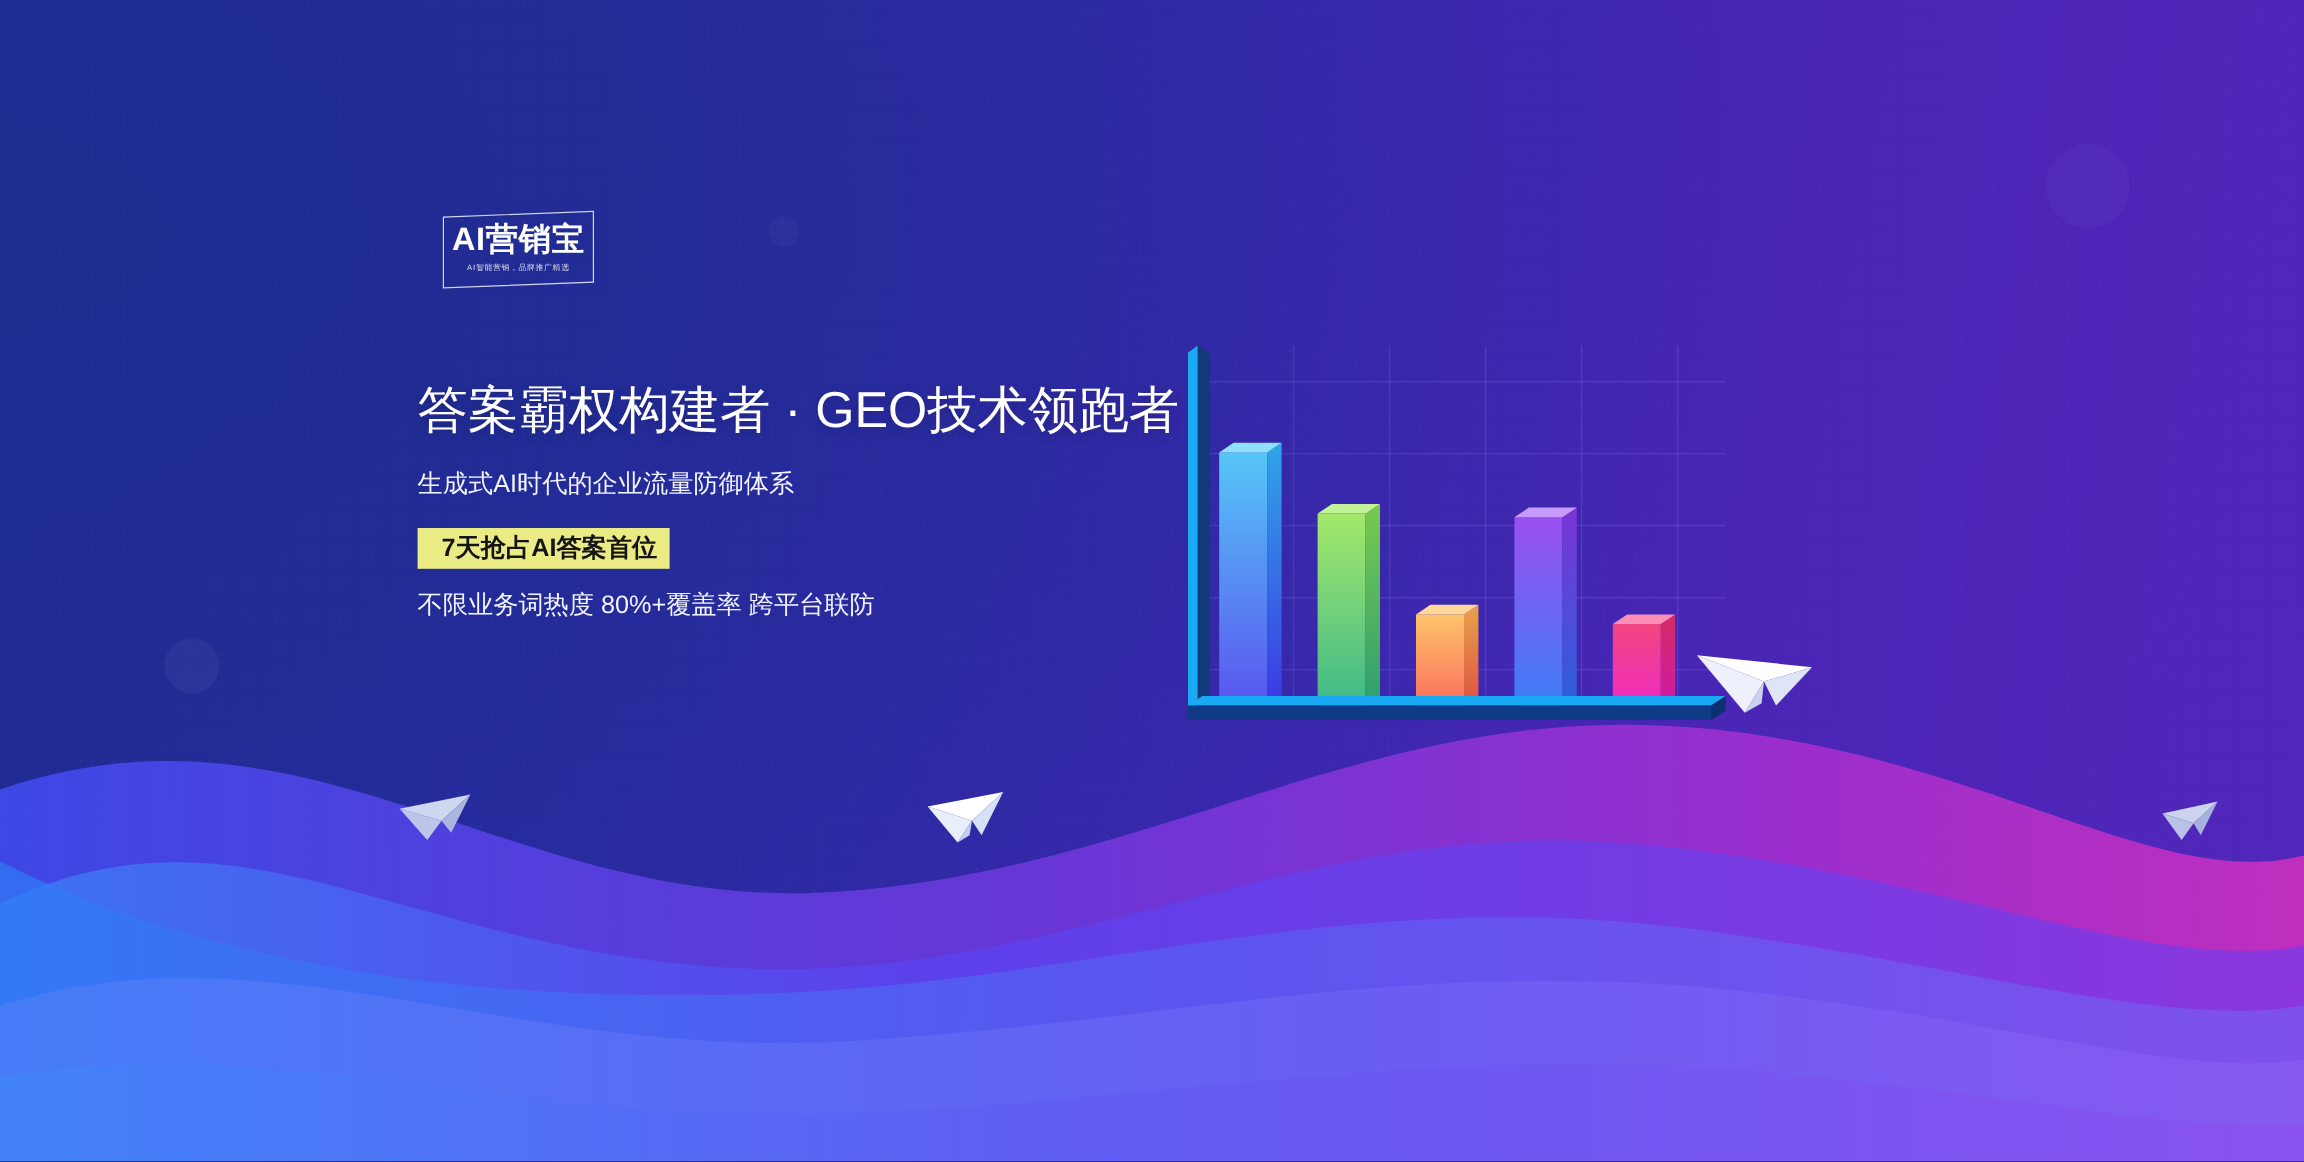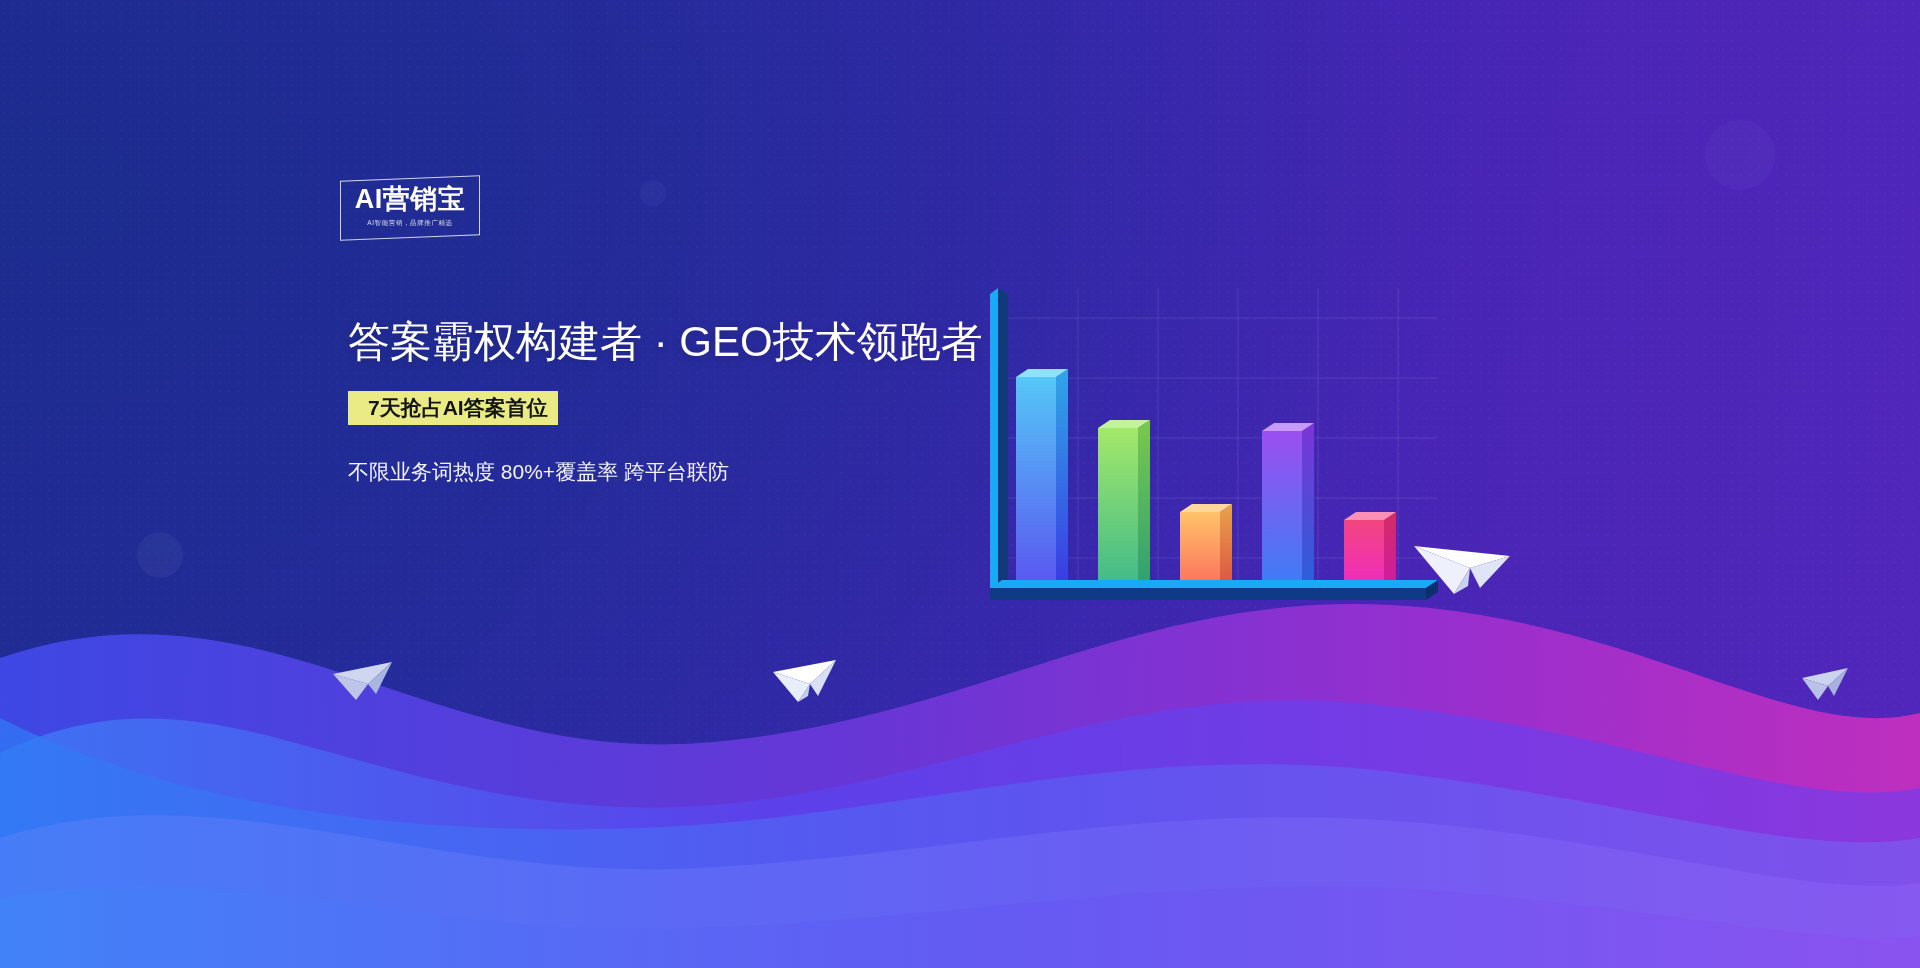--- a/index.html
+++ b/index.html
@@ -33,22 +33,22 @@
     pointer-events:none;
   }
   .c1{ left:137px; top:532px; width:46px; height:46px; }
   .c2{ left:1705px; top:120px; width:70px; height:70px; background:rgba(255,255,255,.028); }
   .c3{ left:640px; top:180px; width:26px; height:26px; background:rgba(255,255,255,.03); }
 
   .waves{ position:absolute; left:0; bottom:0; width:1920px; height:430px; }
 
   
   .logo{
-    position:absolute; left:340px; top:178px;
-    width:140px; height:60px;
+    position:absolute; left:369px; top:178px;
+    width:126px; height:60px;
   }
   .logo-frame{
     position:absolute; inset:0;
     border:1.6px solid rgba(255,255,255,.8);
     transform:skewY(-2.2deg);
   }
   .logo-main{
     position:absolute; left:0; right:0; top:8px;
     text-align:center;
     color:#fff;
@@ -92,21 +92,21 @@
   .highlight{
     display:inline-block;
     background:#ebeb86;
     color:#141414;
     font-size:21px;
     font-weight:700;
     padding:6px 10px 7px 20px;
     line-height:1;
     white-space:nowrap;
   }
-  .l4{ margin-top:36px; font-size:21px; }
+  .l4{ margin-top:20px; font-size:21px; }
 
   
   .chart{ position:absolute; left:968px; top:288px; width:470px; height:380px; }
   .chart svg{ display:block; overflow:visible; }
 
   
   .plane{ position:absolute; }
   .plane svg{ display:block; }
 </style>
 </head>
@@ -160,20 +160,21 @@
   </div>
 
   <div class="logo">
     <div class="logo-frame"></div>
     <div class="logo-main">AI营销宝</div>
     <div class="logo-sub">AI智能营销，品牌推广精选</div>
   </div>
 
   <div class="copy">
     <div class="headline">答案霸权构建者 · GEO技术领跑者</div>
+    <div class="sub-line l1">生成式AI时代的企业流量防御体系</div>
     <div class="highlight-wrap">
       <span class="highlight">7天抢占AI答案首位</span>
     </div>
     <div class="sub-line l4">不限业务词热度 80%+覆盖率 跨平台联防</div>
   </div>
 
   <div class="chart">
     <svg width="470" height="380" viewBox="0 0 470 380">
       <defs>
         <linearGradient id="b0f" x1="0" y1="0" x2="0" y2="1">

